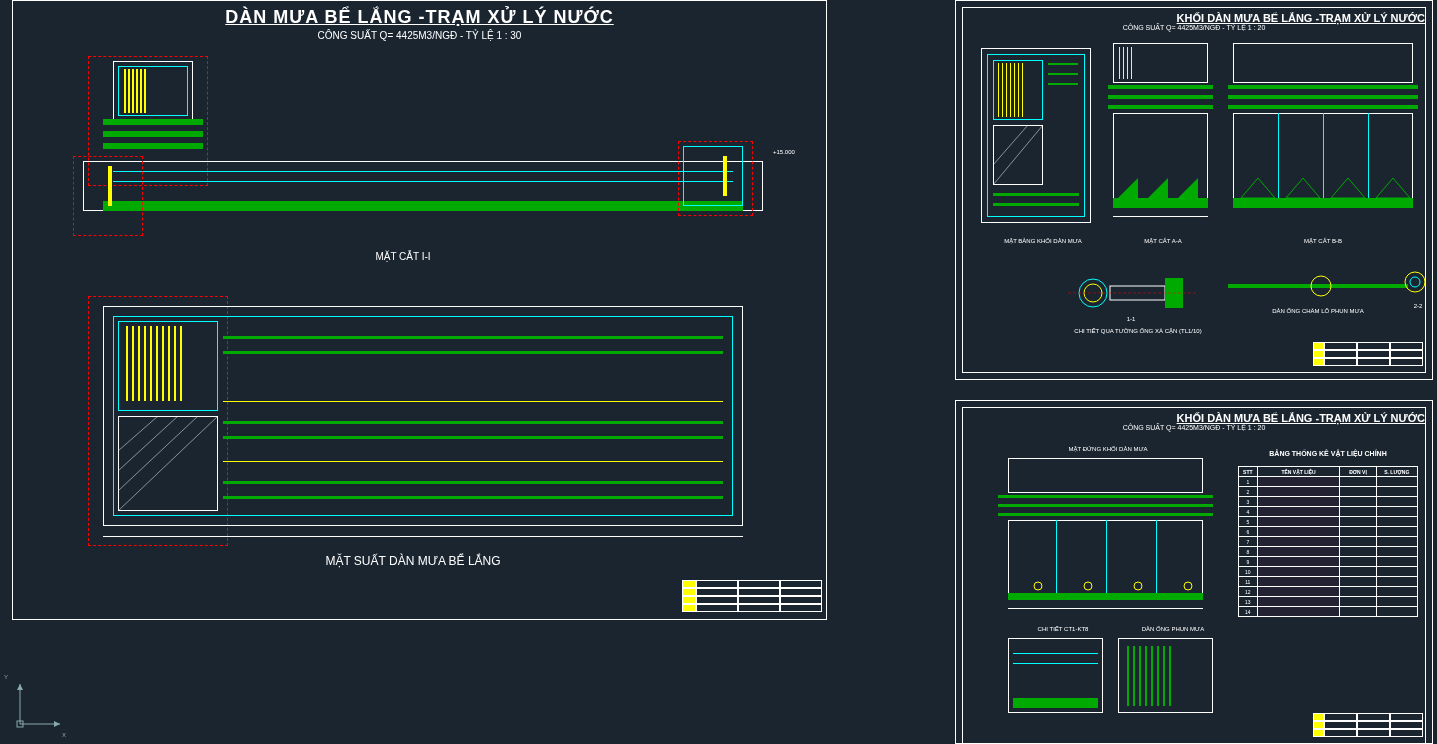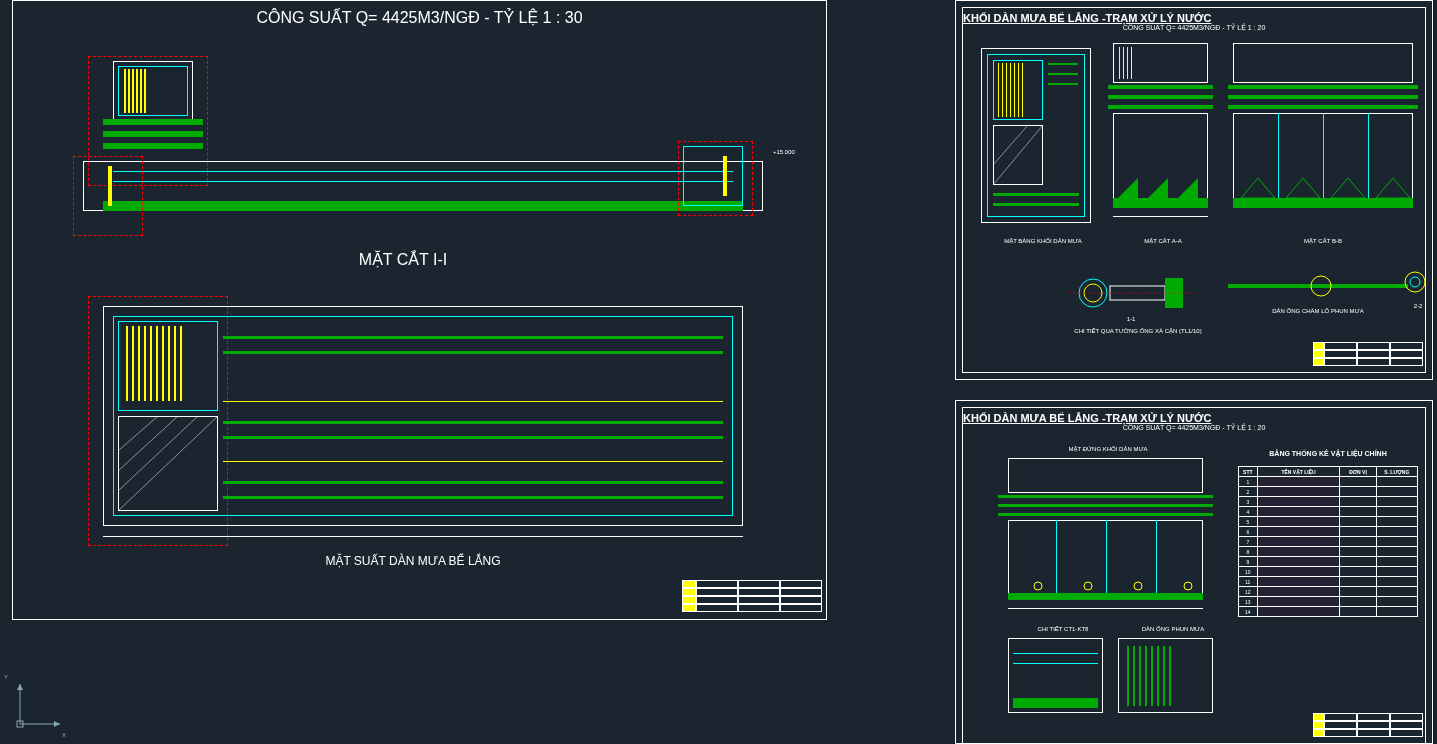--- a/index.html
+++ b/index.html
@@ -23,39 +23,39 @@
   .title-main {
     color: #fff;
     font-size: 18px;
     font-weight: bold;
     text-align: center;
     text-decoration: underline;
     letter-spacing: 1px;
   }
   .title-sub {
     color: #fff;
-    font-size: 16px;
+    font-size: 10px;
     text-align: center;
     margin-top: 2px;
   }
   .title-small {
     color: #fff;
     font-size: 11px;
     font-weight: bold;
-    text-align: left;
+    text-align: right;
     text-decoration: underline;
   }
   .title-small-sub {
     color: #fff;
     font-size: 7px;
     text-align: center;
   }
   .label {
     color: #fff;
-    font-size: 16px;
+    font-size: 10px;
     text-align: center;
     position: absolute;
   }
   .label-tiny {
     color: #fff;
     font-size: 6px;
     text-align: center;
     position: absolute;
   }
   .dwg-box {
@@ -133,20 +133,21 @@
   .grille {
     position: absolute;
     display: flex;
   }
 </style>
 </head>
 <body>
 
 <div class="sheet" style="left:12px; top:0px; width:815px; height:620px;">
   <div style="position:absolute; left:0; right:0; top:6px; text-align:center;">
+    <div class="title-main">DÀN MƯA BỂ LẮNG -TRẠM XỬ LÝ NƯỚC</div>
     <div class="title-sub">CÔNG SUẤT Q= 4425M3/NGĐ - TỶ LỆ 1 : 30</div>
   </div>
 
   <div style="position:absolute; left:70px; top:60px; width:680px; height:180px;">
 
     <div class="dwg-box" style="left:30px; top:0px; width:80px; height:60px; border-color:#fff;"></div>
     <div class="dwg-box" style="left:35px; top:5px; width:70px; height:50px;"></div>
     <div class="grille" style="left:40px; top:8px; width:60px; height:44px;">
       <span class="vbar" style="height:44px;"></span>
         <span class="vbar" style="height:44px;"></span>

